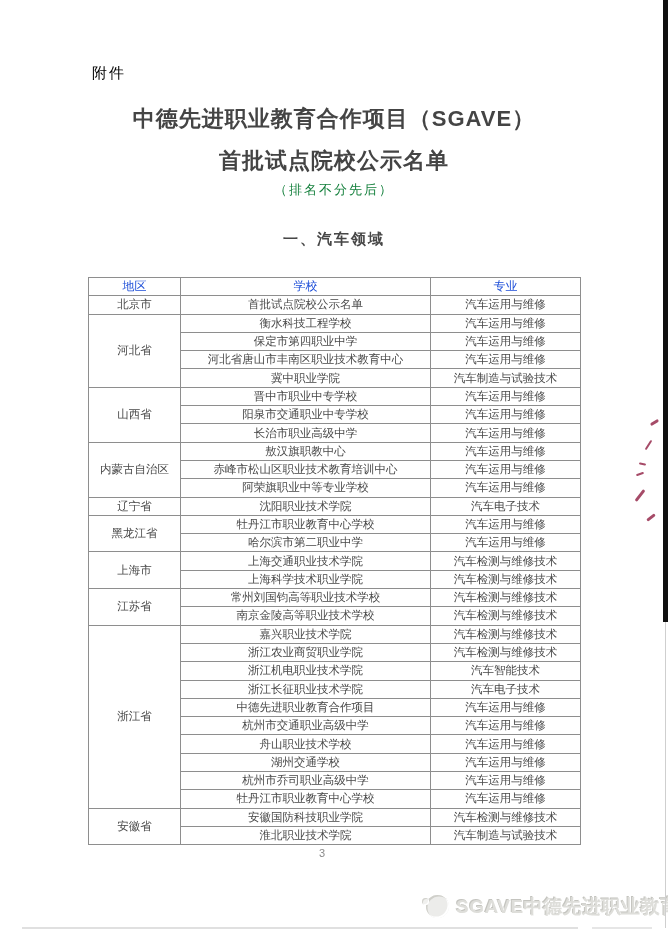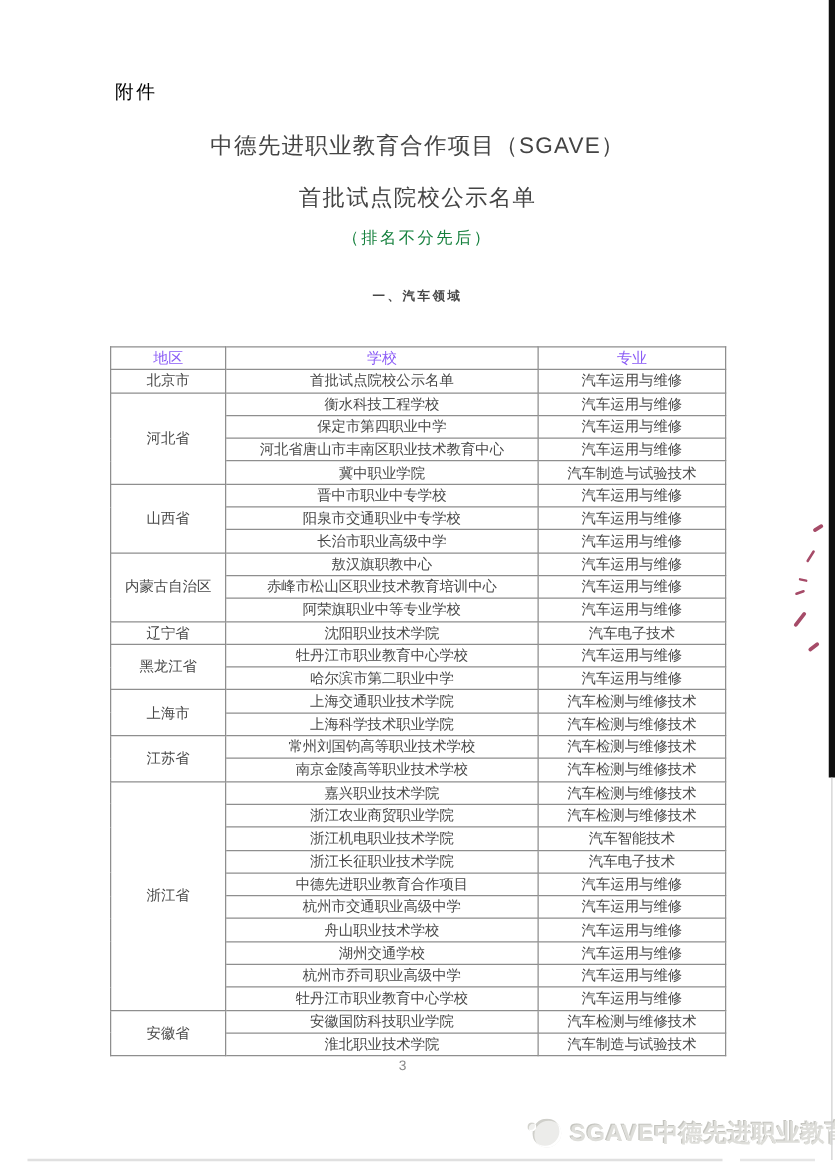--- a/index.html
+++ b/index.html
@@ -7,47 +7,47 @@
     width:668px; height:934px; position:relative; overflow:hidden;
     background:#ffffff;
     font-family:"Liberation Sans", sans-serif;
   }
   .attachment {
     position:absolute; left:92px; top:64px;
     font-size:15px; color:#000000; letter-spacing:2px;
   }
   .title-line {
     position:absolute; left:88px; width:492px; text-align:center;
-    font-size:18px; font-weight:normal; color:#444; letter-spacing:1px;
+    font-size:22px; font-weight:bold; color:#444; letter-spacing:1px;
   }
   .title-line.l1 { top:104px; }
   .title-line.l2 { top:146px; }
   .subtitle {
     position:absolute; left:88px; top:181px; width:492px; text-align:center;
     font-size:13px; color:#15803d; letter-spacing:2px;
     font-family:"DejaVu Serif", serif;
   }
   .section-title {
     position:absolute; left:88px; top:230px; width:492px; text-align:center;
-    font-size:10px; font-weight:bold; color:#474747; letter-spacing:2px;
+    font-size:15px; font-weight:bold; color:#474747; letter-spacing:2px;
     font-family:"DejaVu Serif", serif;
   }
   table.schools {
     position:absolute; left:88px; top:277px; width:492px;
     border-collapse:collapse; table-layout:fixed;
     font-family:"DejaVu Serif", serif;
   }
   table.schools th, table.schools td {
     border:1px solid #8e8e8e;
     font-size:11.5px; color:#484848; font-weight:normal;
     text-align:center; vertical-align:middle;
     height:17.3px; line-height:13px; padding:0 2px;
     overflow:hidden; white-space:nowrap;
   }
-  table.schools th { font-size:12px; color:#8b5cf6;margin-left:41px; }
+  table.schools th { font-size:12px; color:#1d4ed8;margin-left:41px; }
   .page-number {
     position:absolute; left:308px; top:847px; width:28px; text-align:center;
     font-size:11px; color:#8a8a8a;
   }
   .footer-brand {
     position:absolute; left:426px; top:893px; height:27px;
     display:flex; align-items:center; gap:7px;
   }
   .footer-icon {
     width:23px; height:23px; border-radius:50%;

